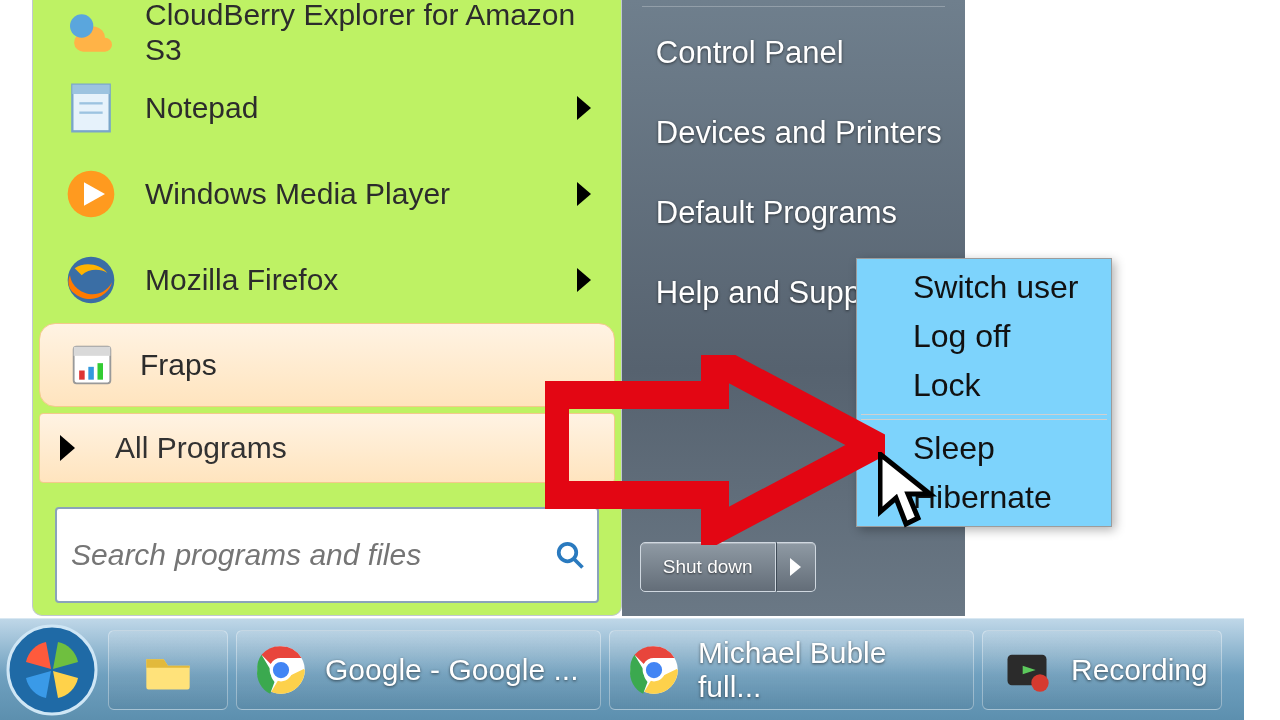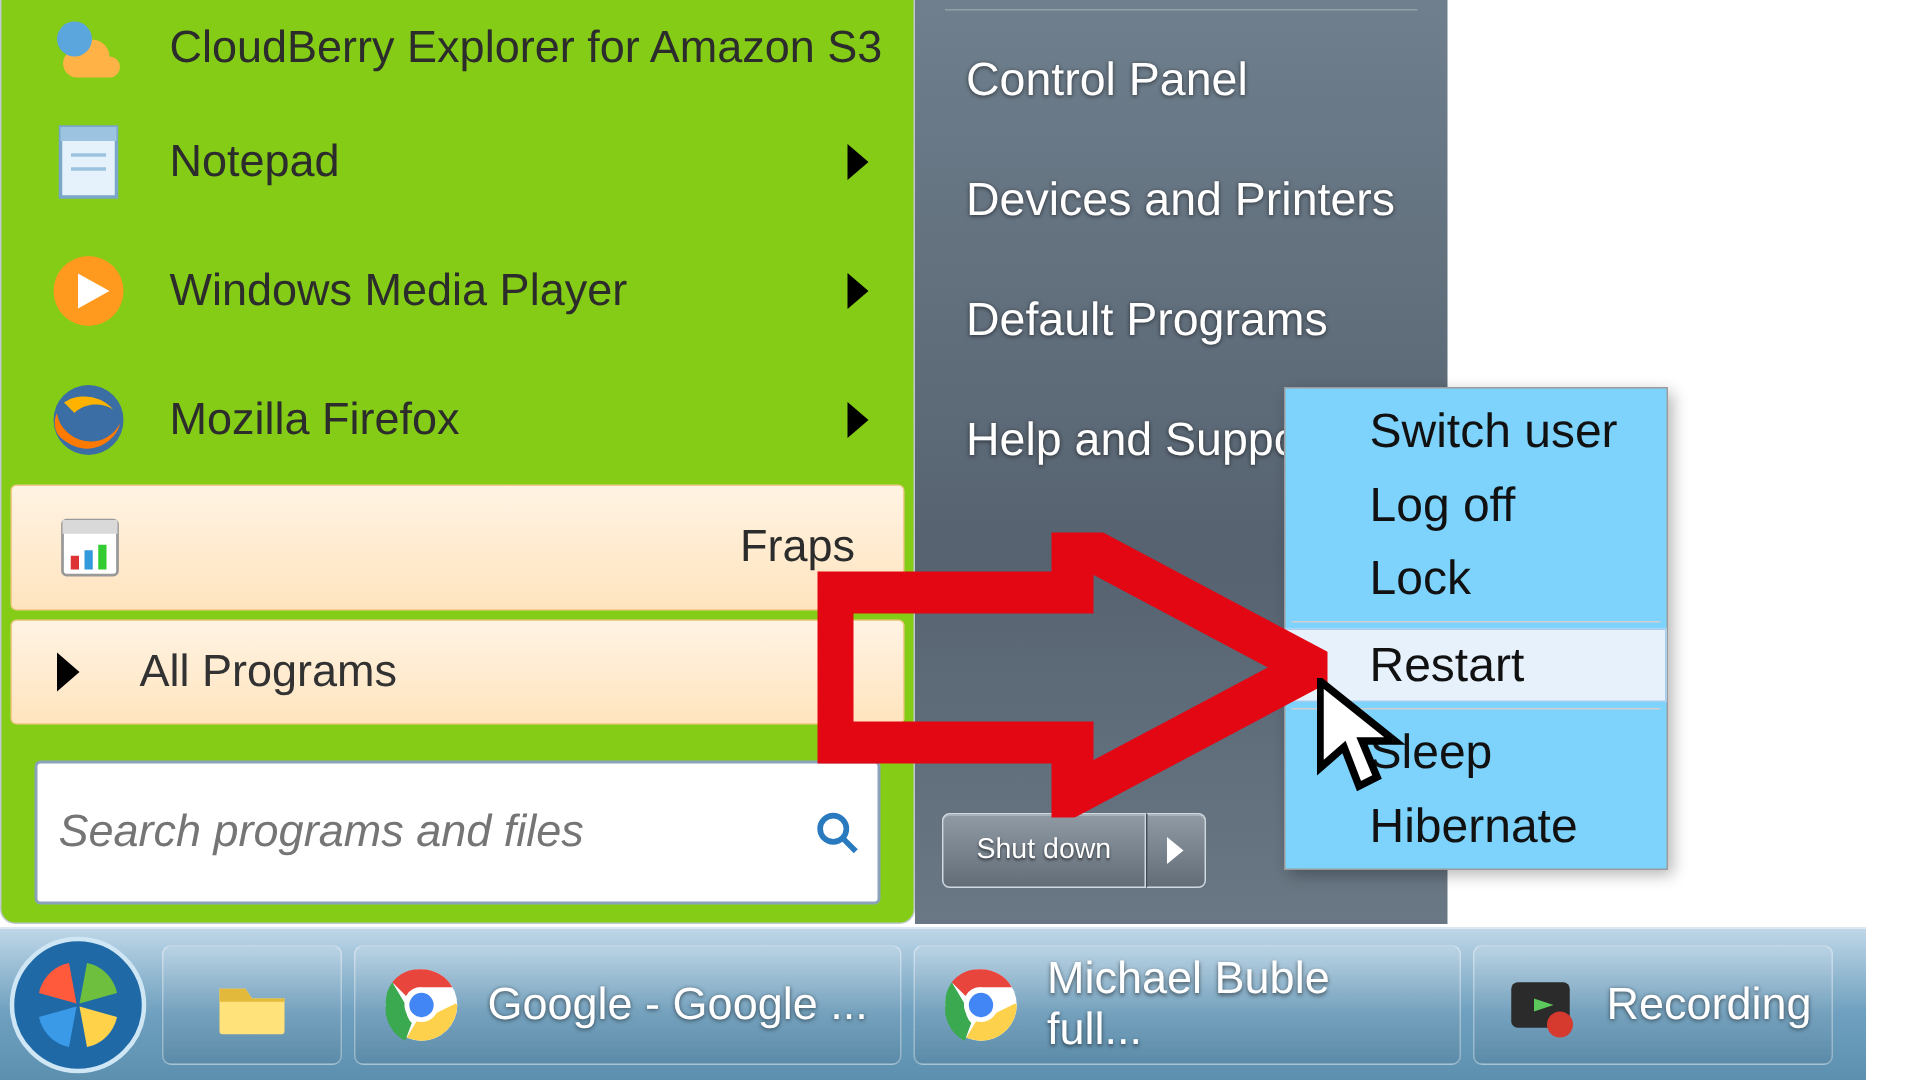--- a/index.html
+++ b/index.html
@@ -18,26 +18,27 @@
     left: 0;
     width: 965px;
     height: 616px;
     display: flex;
   }
   
   .left-column {
     position: relative;
     width: 610px;
     height: 100%;
-    background: #84cc16;
+    background: #bef264;
     border: 1px solid #c0c8d0;
     border-top: none;
     border-radius: 0 0 10px 10px;
     box-sizing: border-box;
     padding: 0 0 0 0;
+    margin-left: 32px;
   }
   .app-item {
     display: flex;
     align-items: center;
     height: 86px;
     padding-left: 30px;
     padding-right: 20px;
     font-size: 30px;
     color: #2c2c2c;
     position: relative;
@@ -55,38 +56,37 @@
   .submenu-arrow {
     width: 0; height: 0;
     border-top: 12px solid transparent;
     border-bottom: 12px solid transparent;
     border-left: 14px solid #000;
     margin-right: 10px;
   }
   .app-item.highlight {
     background: linear-gradient(#fff3e3, #ffe4be);
     border: 1px solid #f4c98c;
-    border-radius: 4px;
+    border-radius: 16px;
     margin: 0 6px;
     padding-left: 24px;
-    padding-right:32px;
-    text-align:right;
+    padding-right:14px;
   }
   .app-item.fraps.highlight { height:82px; }
   .all-programs {
     display:flex;
     align-items:center;
     height: 68px;
     margin: 6px 6px 0 6px;
     border:1px solid #f4c98c;
     border-radius:4px;
     background: linear-gradient(#fff3e3, #ffe4be);
     font-size:30px;
     color:#323232;
-    padding-left:30px;
+    padding-left:20px;
     cursor:pointer;
   }
   .all-programs .arrow-icon {
     width:0; height:0;
     border-top:13px solid transparent;
     border-bottom:13px solid transparent;
     border-left:15px solid #000;
     margin-right:40px;
   }
   .search-wrap {
@@ -348,21 +348,20 @@
       <div class="shutdown-arrow"></div>
     </div>
   </div>
 </div>
 
 <div class="power-menu">
   <div class="pm-item">Switch user</div>
   <div class="pm-item">Log off</div>
   <div class="pm-item">Lock</div>
   <div class="pm-sep"></div>
-  <div class="pm-item hover">Restart</div>
   <div class="pm-sep"></div>
   <div class="pm-item">Sleep</div>
   <div class="pm-item">Hibernate</div>
 </div>
 
 <div class="taskbar">
   <span class="orb">
     <svg viewBox="0 0 96 96">
       <circle cx="48" cy="48" r="44" fill="#1f6aa6" stroke="#cfe6f5" stroke-width="3"></circle>
       <path d="M47 47 22 40c2-10 10-18 20-20z" fill="#ff5a3c"></path>

